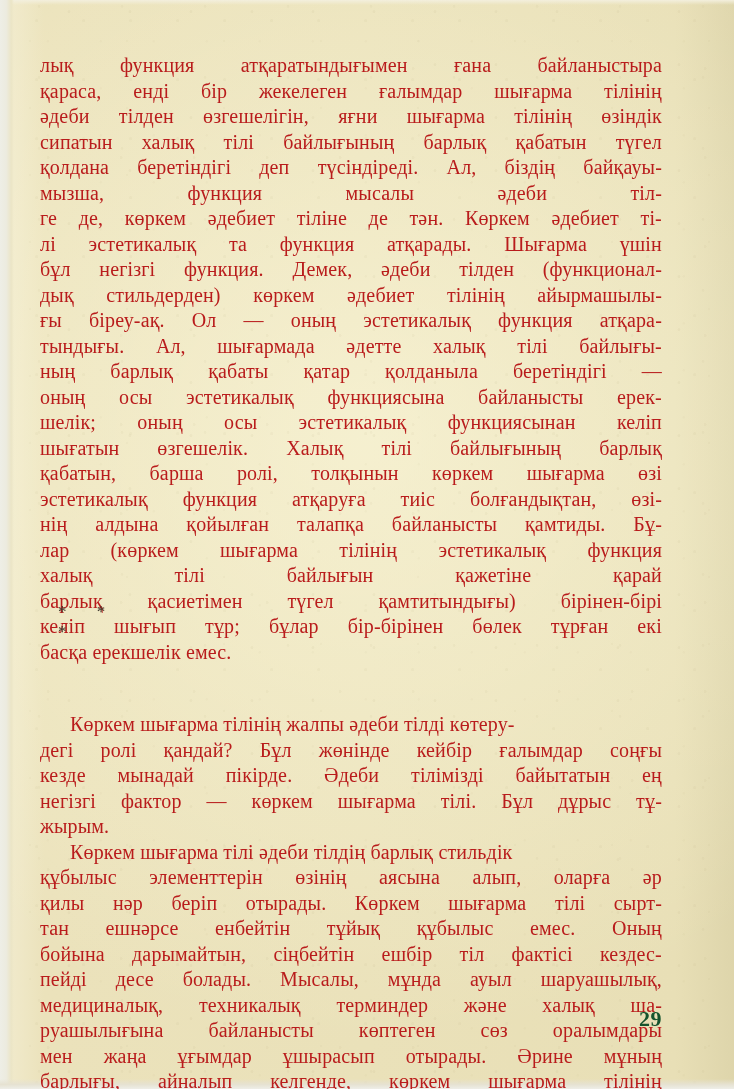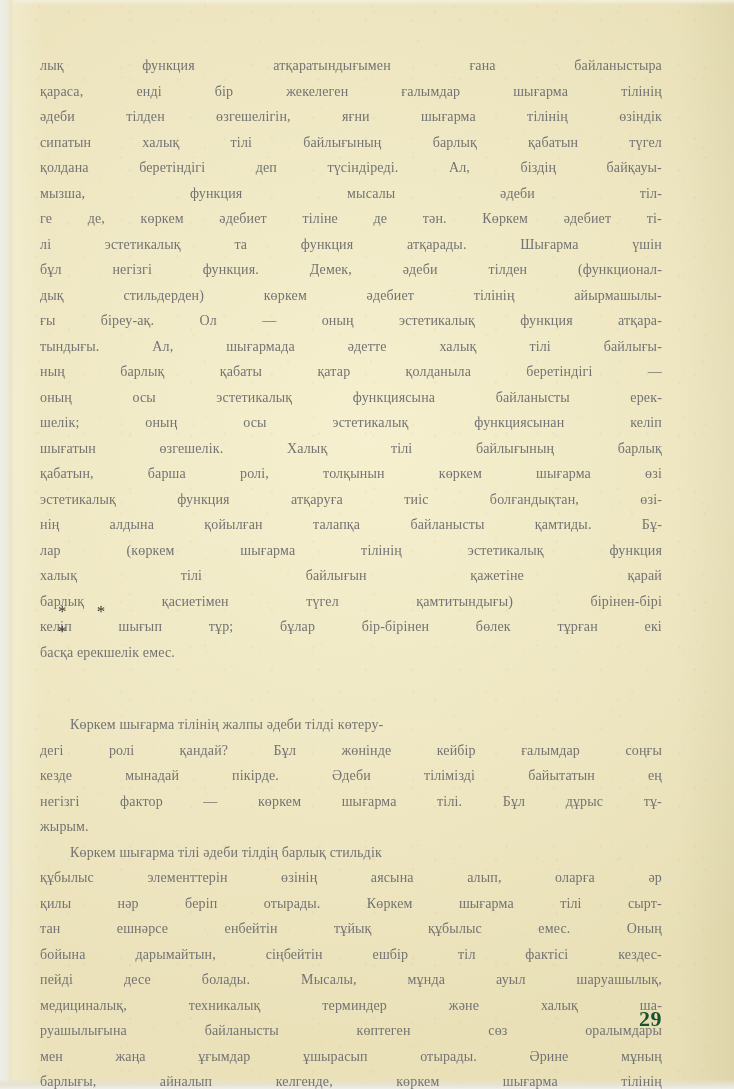--- a/index.html
+++ b/index.html
@@ -72,24 +72,24 @@
     width: 622px;
   }
 
   .para {
     margin: 0;
   }
   .line {
     display: block;
     height: 25.5px;
     line-height: 25.5px;
-    font-size: 14px;
+    font-size: 20px;
     letter-spacing: 0.15px;
     white-space: nowrap;
-    color: #737373;
+    color: #b91c1c;
   }
   
   .line.j {
     display: flex;
     justify-content: space-between;
     width: 622px;
   }
   .line.j > span { white-space: pre; }
   .indent { padding-left: 30px; }
 

